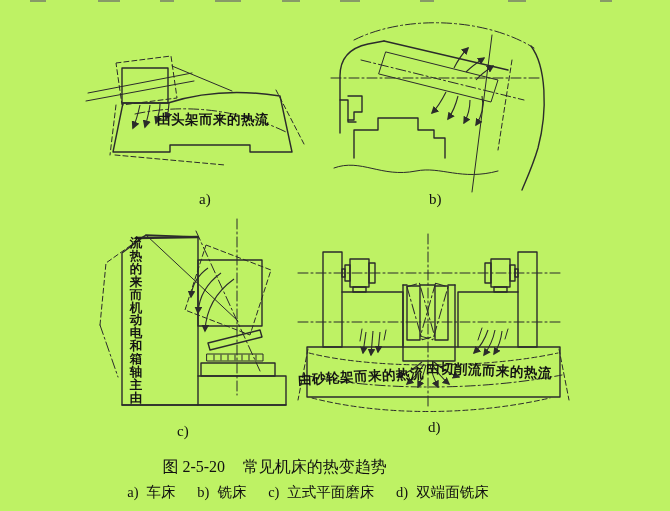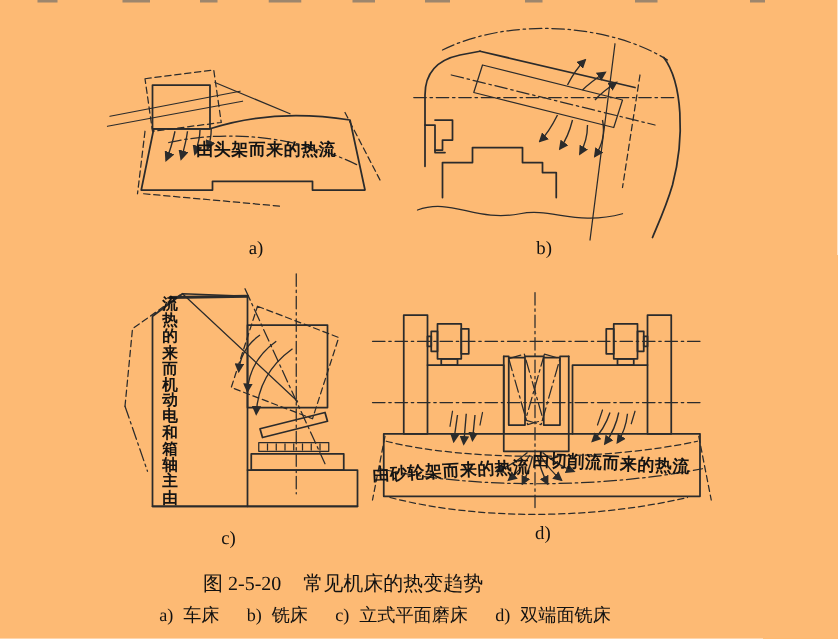--- a/index.html
+++ b/index.html
@@ -1,16 +1,16 @@
 <!DOCTYPE html>
 <html><head>
 <meta charset="utf-8">
 <style>
   html,body{margin:0;padding:0;background:#fff;}
-  .page{position:relative;width:670px;height:511px;background:#fdba74;overflow:hidden;
+  .page{position:relative;width:670px;height:511px;background:#bef264;overflow:hidden;
         font-family:"Liberation Serif","DejaVu Serif",serif;color:#111;}
   svg{position:absolute;overflow:visible;}
   .s{fill:none;stroke:#2b2b2b;stroke-width:1.4;stroke-linejoin:round;stroke-linecap:round;}
   .thin{stroke-width:1;}
   .thick{stroke-width:2.4;}
   .dsh{stroke-dasharray:5 3;}
   .dd{stroke-dasharray:10 3 2 3;}
   .ar{fill:none;stroke:#2b2b2b;stroke-width:1.1;}
   .heat-label{position:absolute;font-weight:bold;color:#141414;white-space:nowrap;
               font-size:13.5px;letter-spacing:0.5px;}

